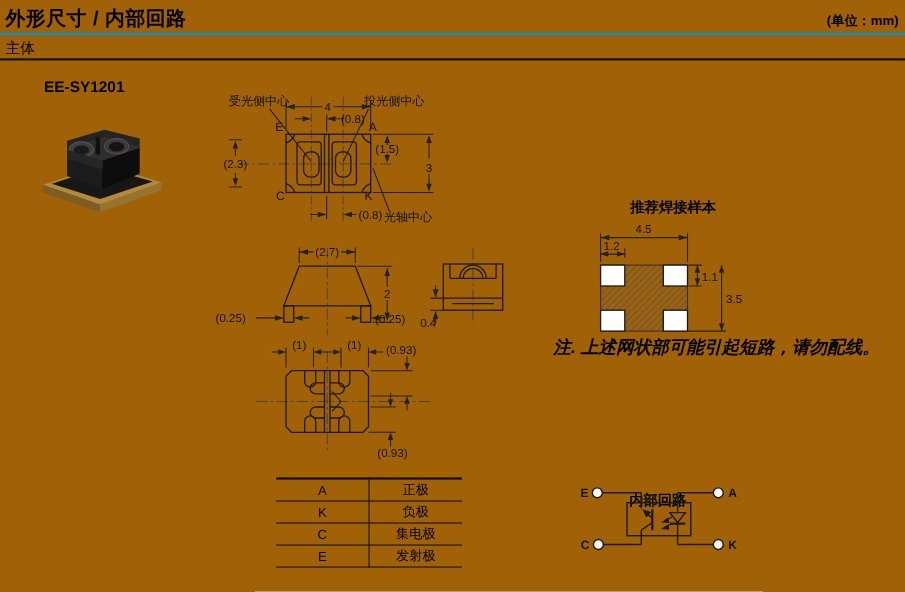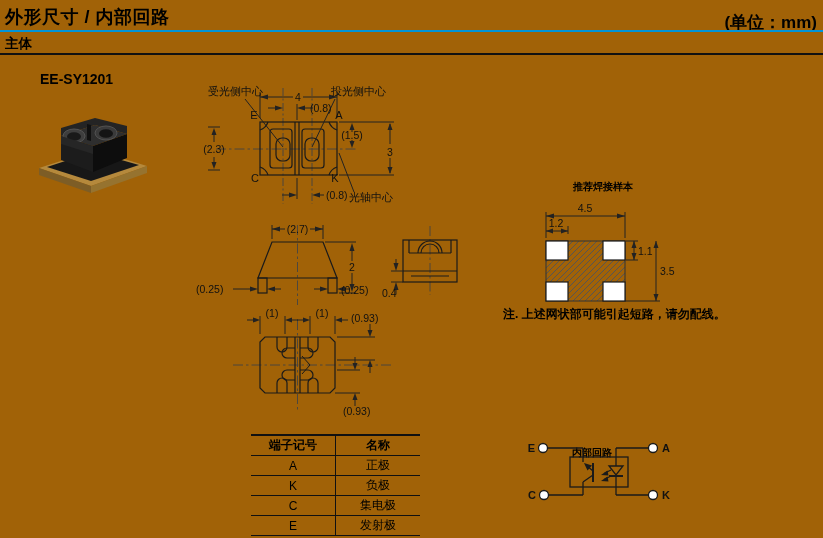--- a/index.html
+++ b/index.html
@@ -1,26 +1,26 @@
 <!DOCTYPE html>
 <html><head>
 <meta charset="utf-8">
 <style>
   html,body{margin:0;padding:0;background:#fff;}
   #page{position:relative;width:823px;height:538px;background:#a16207;overflow:hidden;
         font-family:"Liberation Sans","DejaVu Sans",sans-serif;color:#000;}
   .abs{position:absolute;}
   .page-title{left:5px;top:5px;font-size:18px;font-weight:bold;letter-spacing:.5px;}
-  .unit-note{right:6px;top:11px;font-size:17px;font-weight:bold;}
+  .unit-note{right:6px;top:11px;font-size:12px;font-weight:bold;}
   .rule-blue{left:0;top:30px;width:823px;height:2px;background:#0094d8;}
-  .section-title{left:5px;top:35px;font-size:13.5px;font-weight:bold;}
+  .section-title{left:5px;top:35px;font-size:13.5px;font-weight:normal;}
   .rule-black{left:0;top:53px;width:823px;height:2px;background:#111;}
   .model-title{left:40px;top:71px;font-size:14px;font-weight:bold;}
-  .dwg-title{font-size:10px;font-weight:bold;}
-  .note{font-size:12px;font-weight:bold;}
+  .dwg-title{font-size:13px;font-weight:bold;}
+  .note{font-size:16px;font-weight:bold;font-style:italic;}
   svg text{fill:#111;}
   .dimtxt{font-size:10.5px;}
   .cjk{font-size:11px;}
   .pinletter{font-size:11px;}
   table.term{position:absolute;left:251px;top:434px;border-collapse:collapse;
              border-top:2px solid #111;border-bottom:1.5px solid #111;}
   table.term th,table.term td{width:84px;height:19px;text-align:center;vertical-align:middle;
              font-size:12px;padding:0;border-bottom:1.2px solid #111;}
   table.term th{font-weight:bold;}
   table.term th:first-child,table.term td:first-child{border-right:1.2px solid #111;}
@@ -182,24 +182,20 @@
         <polygon points="130,85 127.5,92 132.5,92"></polygon>
     </g>
     <text class="dimtxt" x="47" y="9" text-anchor="middle">(1)</text>
     <text class="dimtxt" x="97" y="9" text-anchor="middle">(1)</text>
     <text class="dimtxt" x="126" y="14">(0.93)</text>
     <text class="dimtxt" x="118" y="107">(0.93)</text>
   </svg>
 
   <table class="term">
     <tbody>
-        <tr>
-      <th>端子记号</th>
-      <th>名称</th>
-    </tr>
     <tr>
       <td>A</td>
       <td>正极</td>
     </tr>
     <tr>
       <td>K</td>
       <td>负极</td>
     </tr>
     <tr>
       <td>C</td>

